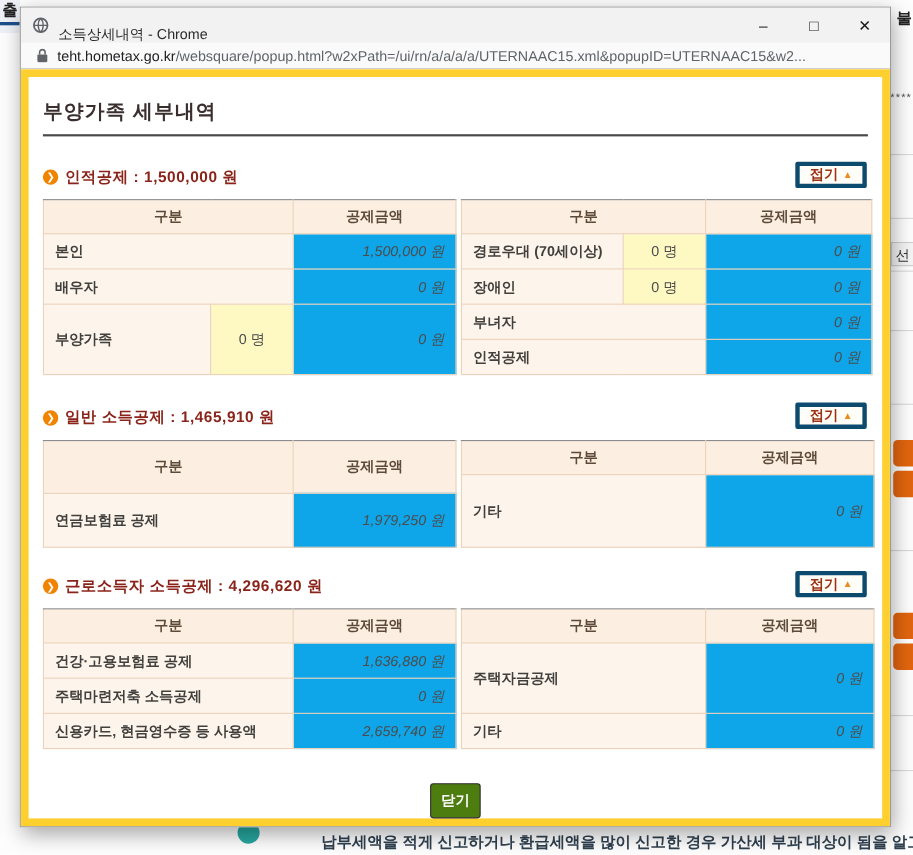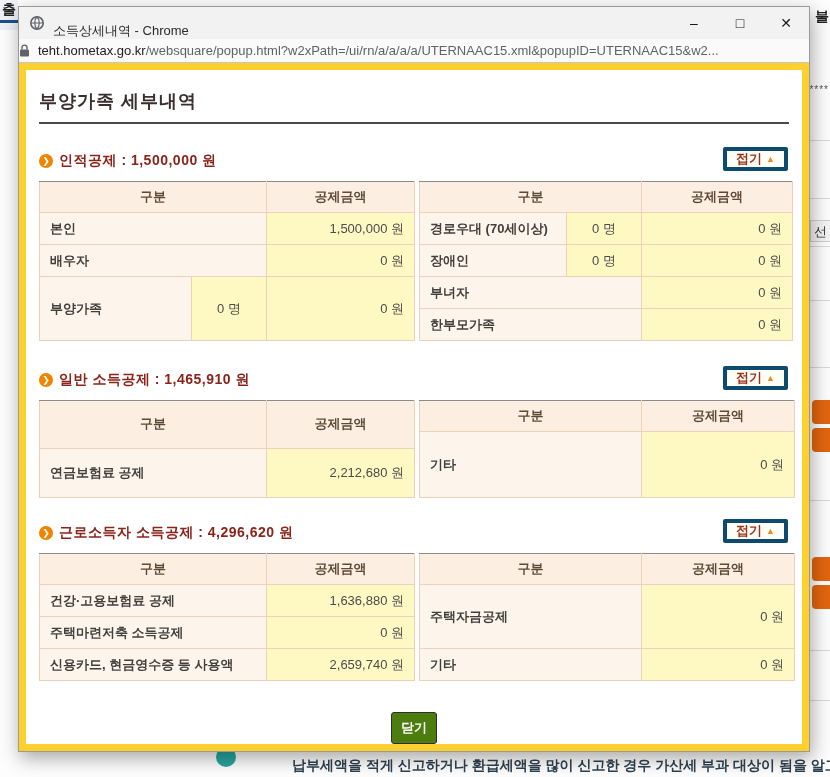--- a/index.html
+++ b/index.html
@@ -25,21 +25,21 @@
   
   .win { position:absolute; left:18px; top:6px; width:792px; height:746px;
     background:#fff; border:1px solid #9a9a9a; box-shadow:2px 6px 18px rgba(0,0,0,.35); }
   .titlebar { height:32px; background:#f2f2f2; display:flex; align-items:center; padding-left:10px; }
   .favicon { width:16px; height:16px; margin-right:8px; flex:0 0 auto; }
   .win-title { font-size:13px; color:#2b2b2b; flex:1 1 auto;margin-top:16px; }
   .win-controls { display:flex; height:100%; }
   .win-btn { width:46px; height:100%; display:flex; align-items:center; justify-content:center;
     font-size:14px; color:#1a1a1a; cursor:default; }
   .urlbar { height:24px; background:#fafafa; border-bottom:1px solid #c6c6c6;
-    display:flex; align-items:center; }
+    display:flex; align-items:center; padding-left:14px; }
   .lock { width:11px; height:13px; margin-right:8px; flex:0 0 auto; }
   .url { font-size:13px; white-space:nowrap; overflow:hidden; }
   .url .dom { color:#202124; }
   .url .path { color:#5f6368; }
 
   
   .content { height:688px; border:7px solid #fdd02f; background:#fff; padding:0 13px; position:relative; }
   .page-title { margin-top:19px; font-size:18px; font-weight:bold; color:#3a2e2e; letter-spacing:1px; }
   .rule { margin-top:9px; border-top:2px solid #4a4a4a; }
 
@@ -57,21 +57,21 @@
   .tbl-wrap { display:flex; gap:4px; margin-top:8px; }
   table.t { border-collapse:collapse; table-layout:fixed; width:375px; font-size:13px; }
   .t th, .t td { border:1px solid #ecd2b8; }
   .t th { background:#fcefe2; color:#5d4a38; font-weight:bold; height:31px;
     text-align:center; border-top:1px solid #8b8b8b; }
   .t td { height:32px; padding:0 10px; }
   .t td.tall { height:64px; }
   .t td.h2  { height:66px; }
   td.lbl { background:#fdf5ec; font-weight:bold; color:#42403c; }
   td.cnt { text-align:center; color:#4c4c4c; background:#fef9c3; }
-  td.val { text-align:right; color:#4c4c4c; background:#fef9c3; }
+  td.val { text-align:right; color:#4c4c4c; background:#0ea5e9;font-style:italic; }
 
   .close-row { text-align:center; margin-top:31px; }
   .close-btn { display:inline-block; min-width:46px; padding:6px 0; background:#4d7c0f;
     border:1px solid #2e2e2e; border-radius:3px; color:#fff; font-size:13px; font-weight:bold;
     cursor:pointer; }
 </style>
 </head>
 <body>
 
 <div class="stage">
@@ -180,21 +180,21 @@
           <tr>
             <td class="lbl">장애인</td>
             <td class="cnt">0 명</td>
             <td class="val">0 원</td>
           </tr>
           <tr>
             <td colspan="2" class="lbl">부녀자</td>
             <td class="val">0 원</td>
           </tr>
           <tr>
-            <td colspan="2" class="lbl">한부모가족</td>
+            <td colspan="2" class="lbl">인적공제</td>
             <td class="val">0 원</td>
           </tr>
         </tbody>
           </table>
       </div>
 
       <div class="sec-head s2">
         <span class="bullet">❯</span>
         <span class="sec-title">일반 소득공제 : 1,465,910 원</span>
         <div class="collapse-btn">
@@ -208,21 +208,21 @@
               <col style="width:227px">
               <col style="width:148px">
             </colgroup>
           <tbody>
               <tr>
             <th>구분</th>
             <th>공제금액</th>
           </tr>
           <tr>
             <td class="lbl">연금보험료 공제</td>
-            <td class="val">2,212,680 원</td>
+            <td class="val">1,979,250 원</td>
           </tr>
         </tbody>
           </table>
         <table class="t">
           <colgroup>
               <col style="width:222px">
               <col style="width:153px">
             </colgroup>
           <tbody>
               <tr>

